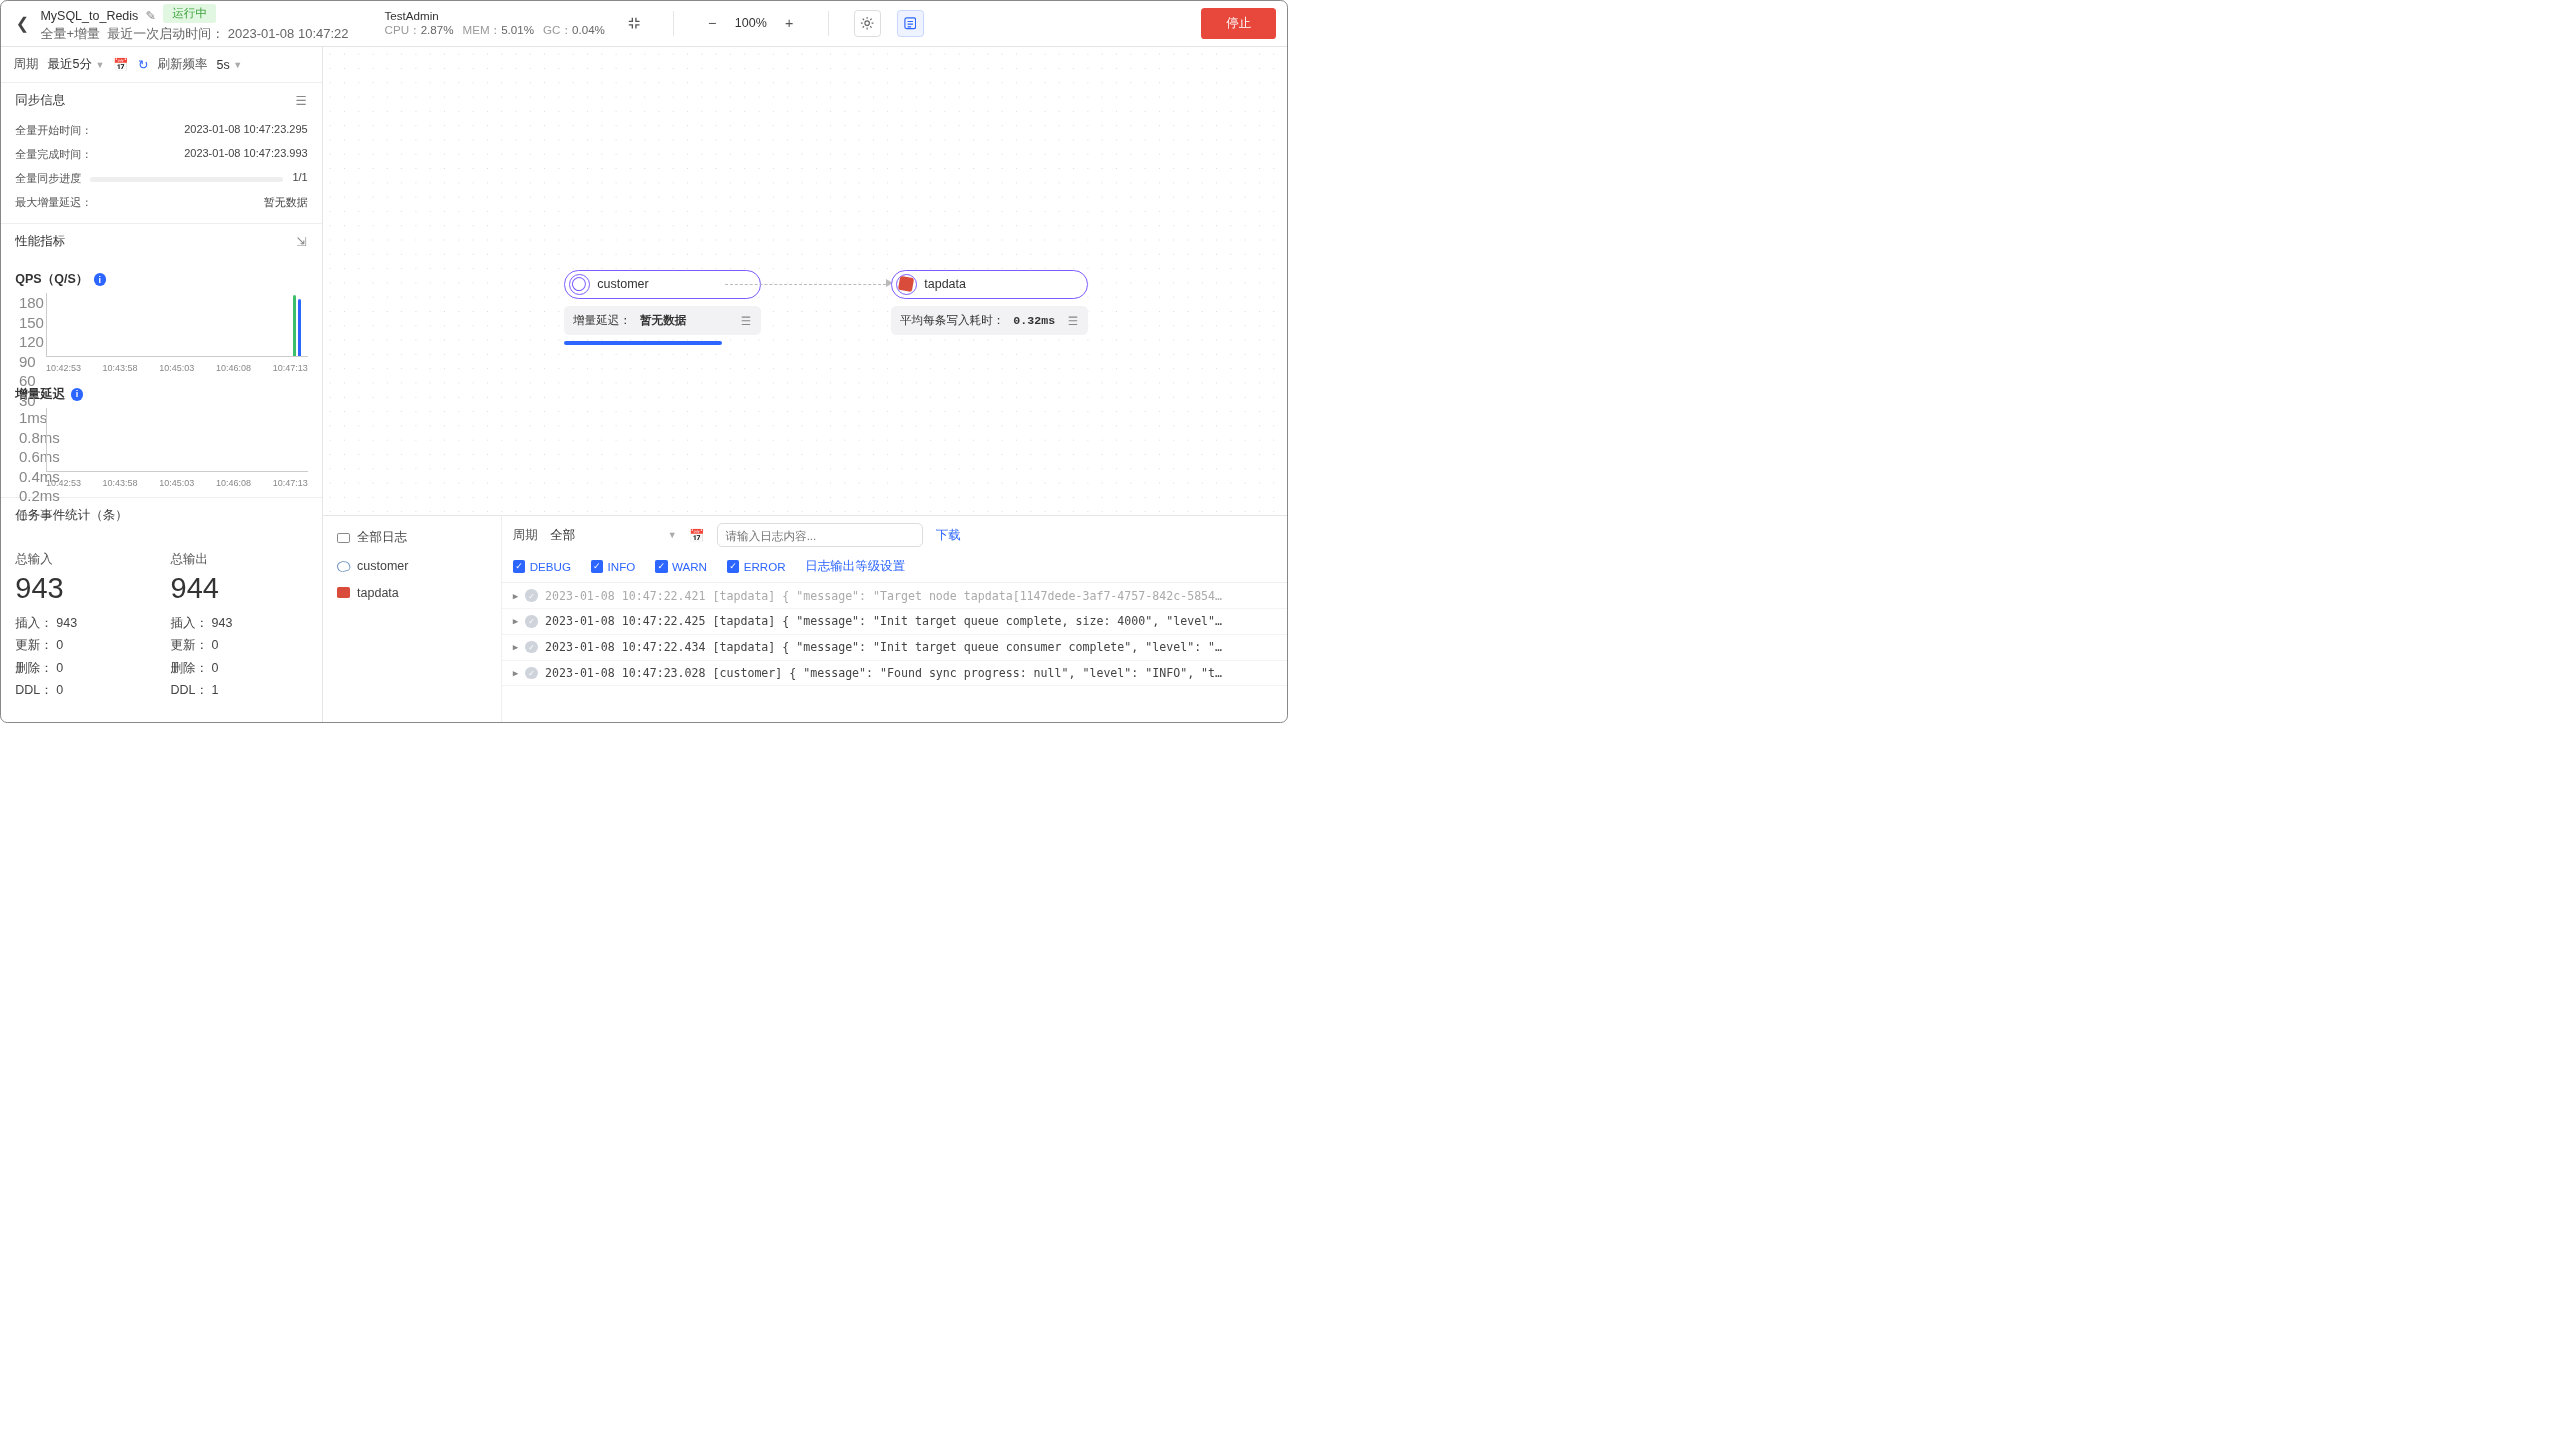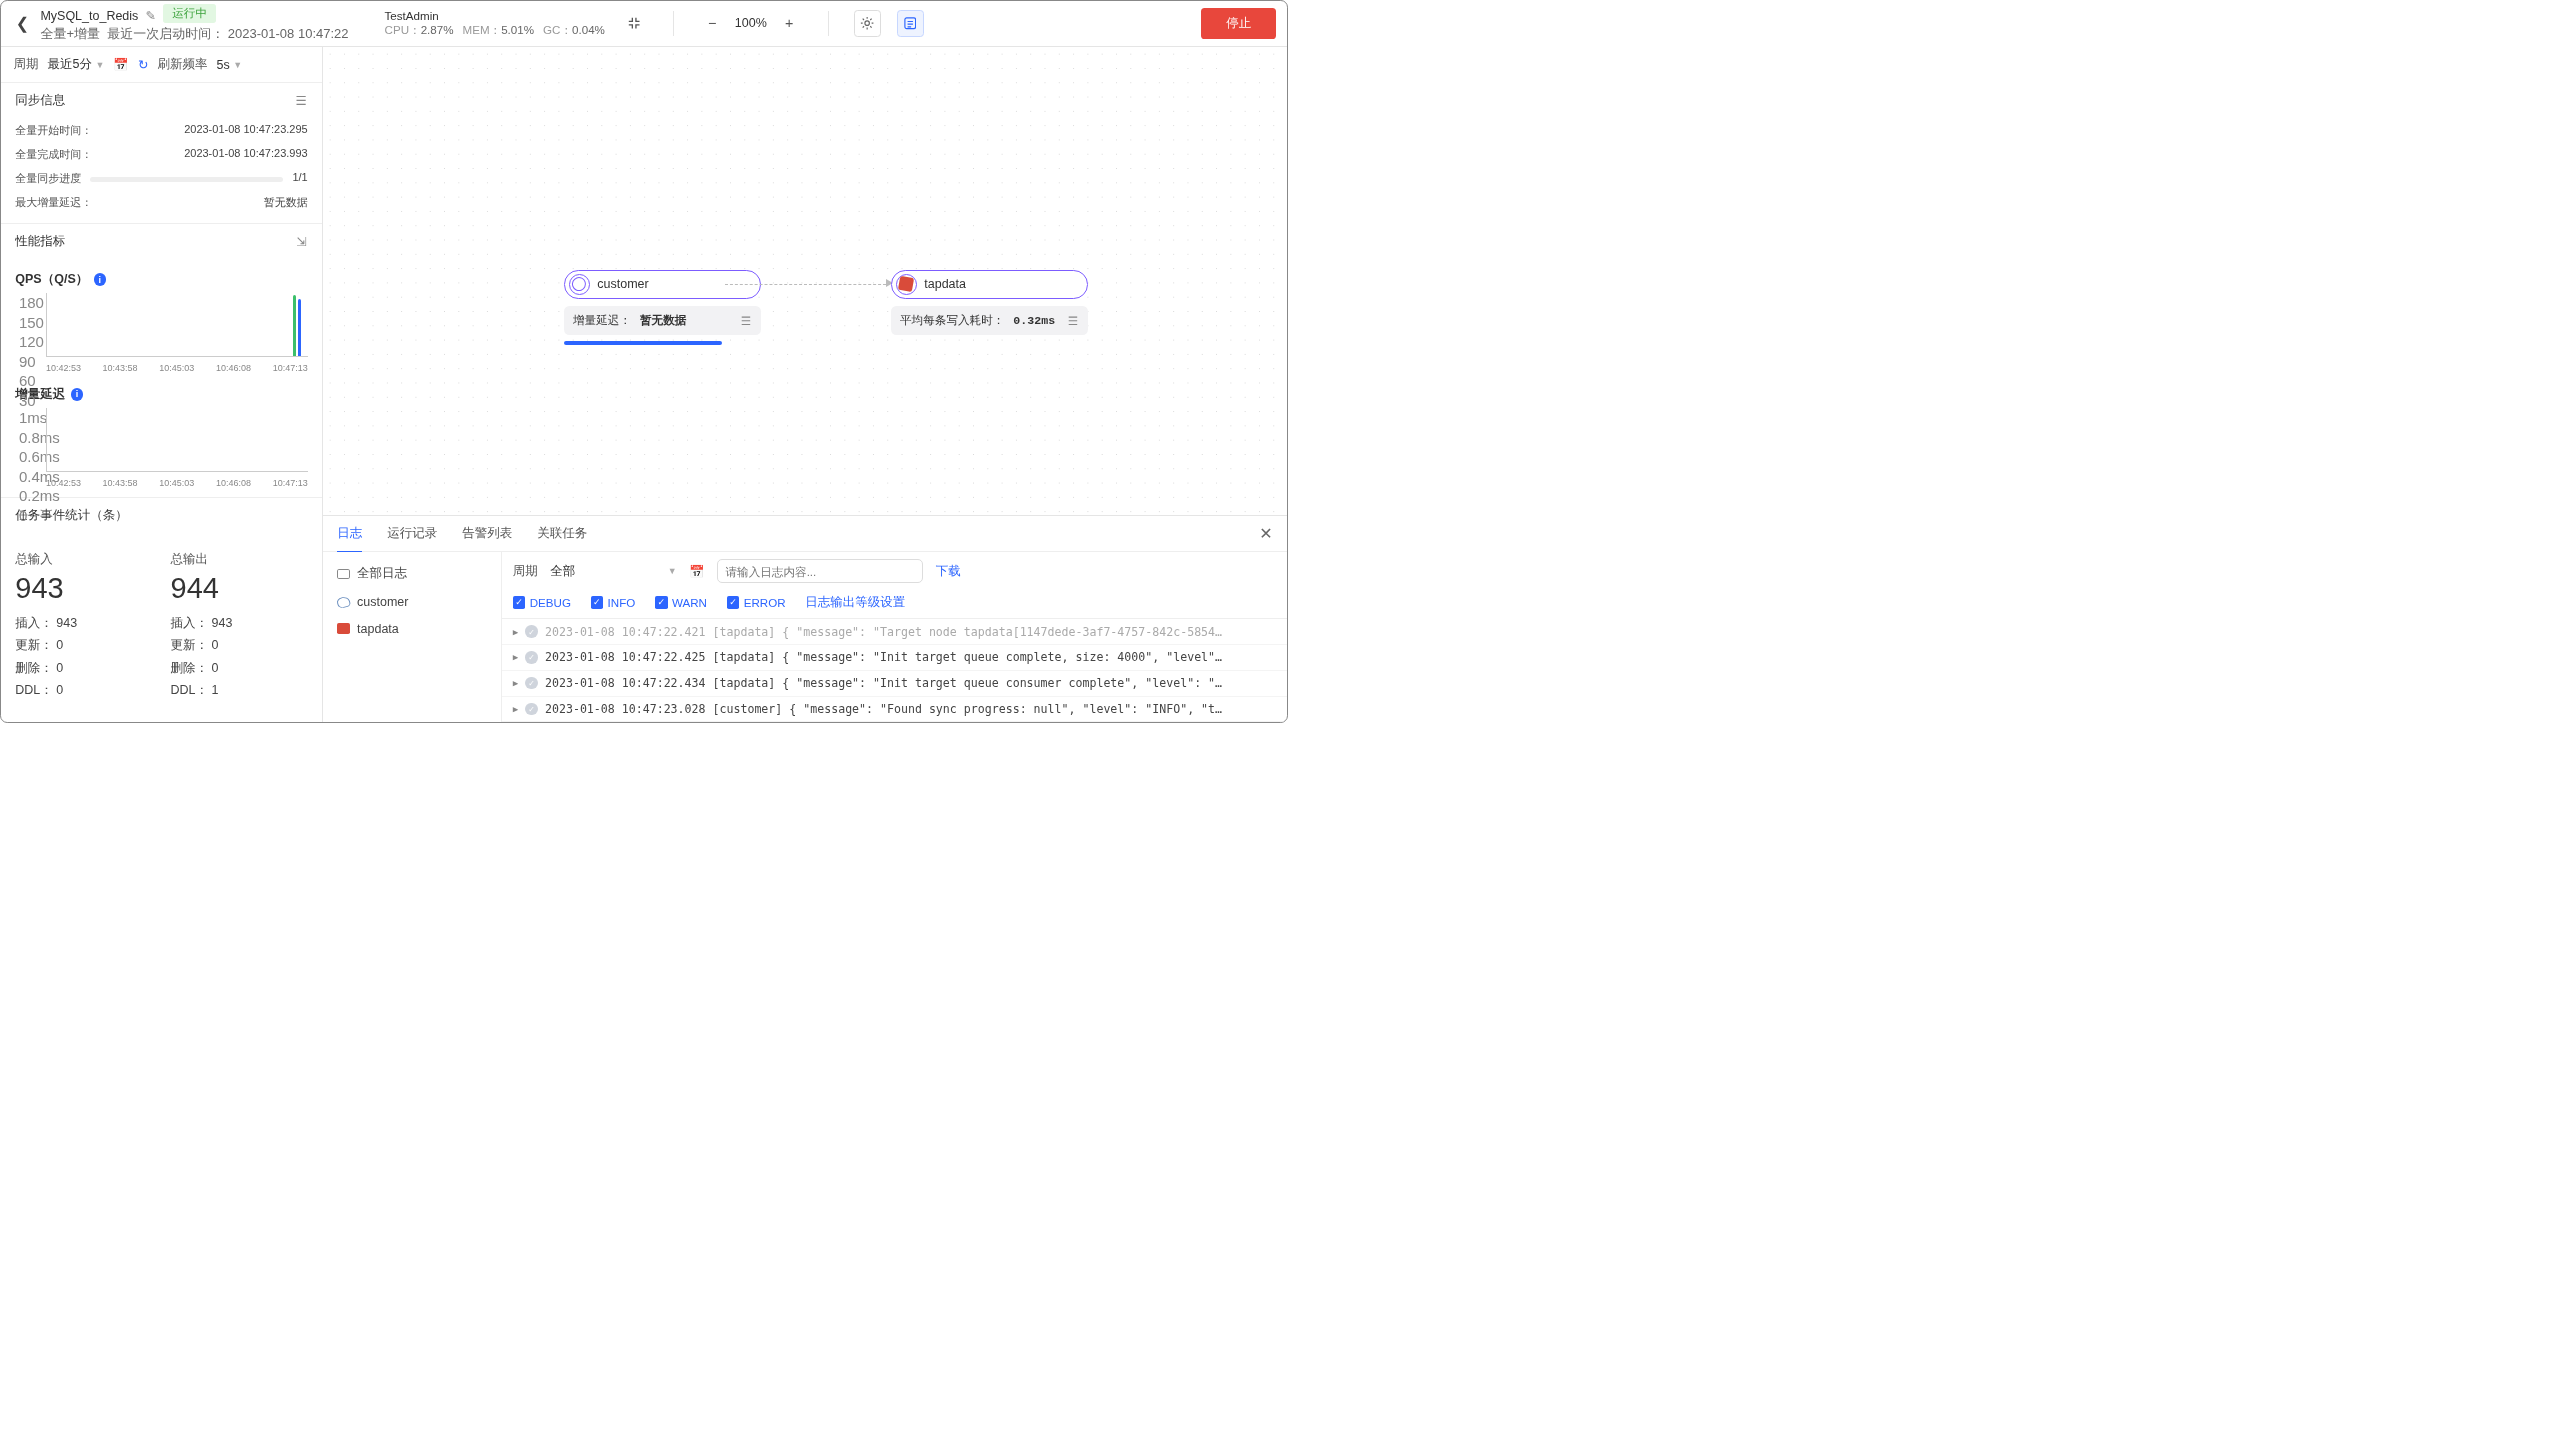--- a/index.html
+++ b/index.html
@@ -293,27 +293,20 @@
         </div>
         <div class="node-info">
           <span>平均每条写入耗时：</span>
             <b>0.32ms</b>
           <span class="menu-dots">☰</span>
         </div>
       </div>
     </div>
 
     <div class="bottom-panel">
-      <div class="tabs">
-        <div class="tab active">日志</div>
-        <div class="tab">运行记录</div>
-        <div class="tab">告警列表</div>
-        <div class="tab">关联任务</div>
-        <div class="close-x">✕</div>
-      </div>
       <div class="log-body">
         <div class="log-side">
           <div class="log-side-item">
               <span class="folder-icon"></span>
               <span>全部日志</span>
             </div>
           <div class="log-side-item">
               <span class="db-shape"></span>
               <span>customer</span>
             </div>

